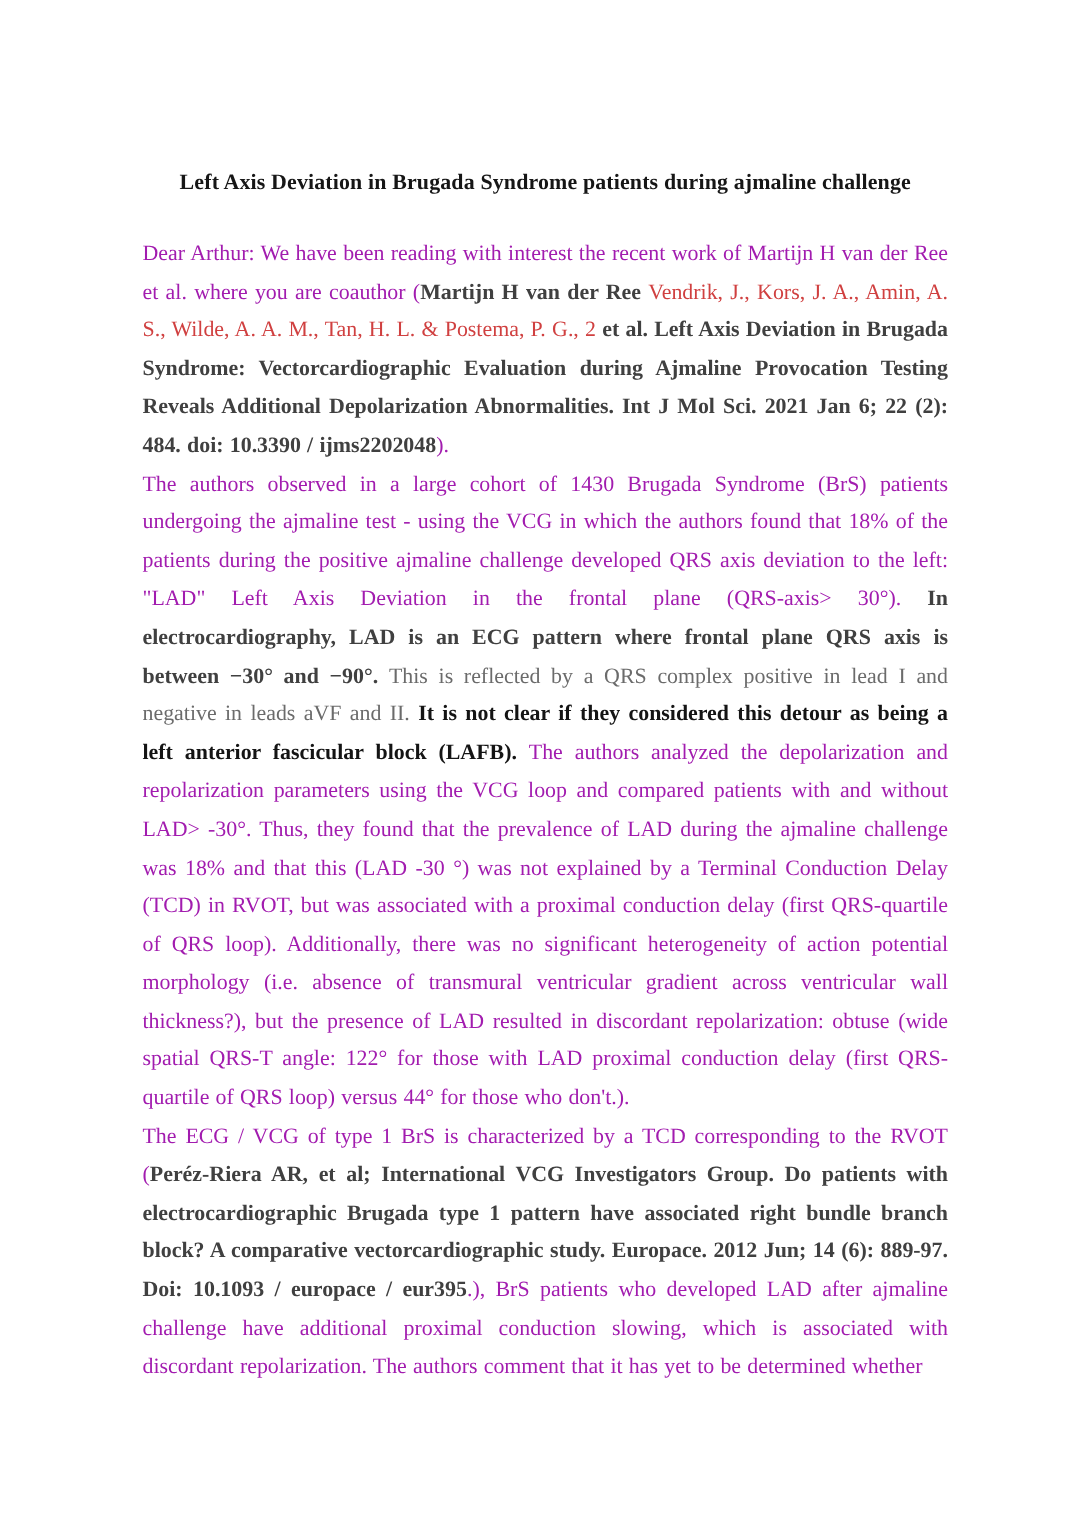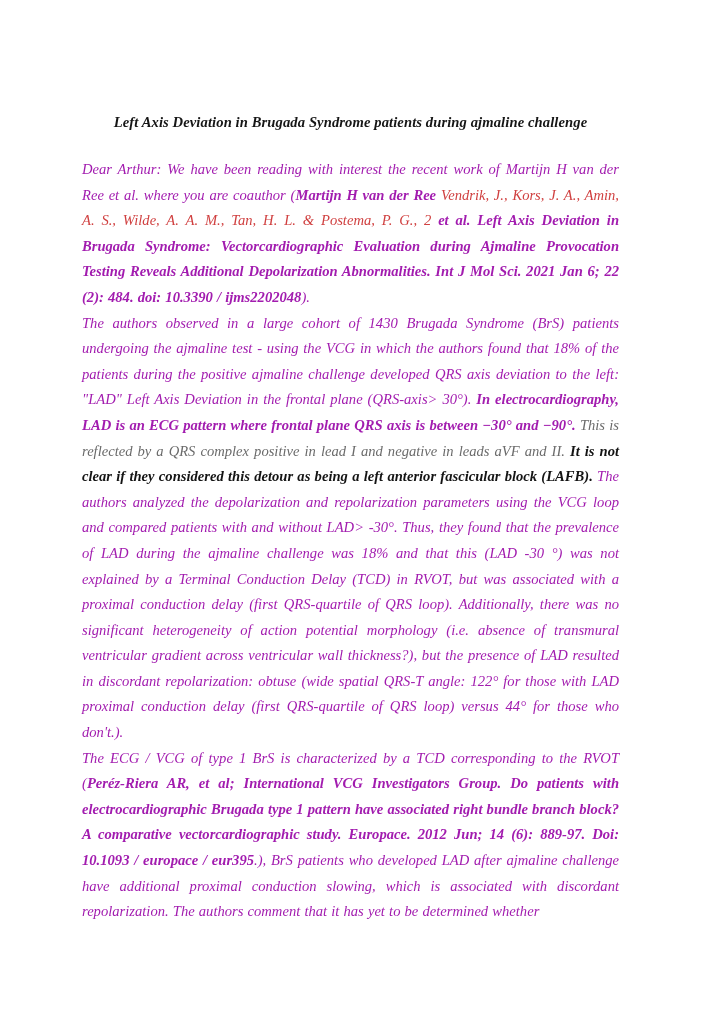--- a/index.html
+++ b/index.html
@@ -10,24 +10,23 @@
   .page {
     position: relative;
     width: 724px;
     height: 1024px;
     background: #ffffff;
     overflow: hidden;
     font-family: "Liberation Serif", "DejaVu Serif", serif;
   }
   .content {
     position: absolute;
-    left: 82px;
+    left: 95px;
     top: 112px;
     width: 537px;
-    font-style: italic;
   }
   .doc-title {
     margin: 0 0 24px 0;
     font-size: 14.6px;
     line-height: 21px;
     font-weight: bold;
     text-align: center;
     color: #161616;
     letter-spacing: 0.1px;
   }
@@ -35,21 +34,21 @@
     margin: 0;
     font-size: 14.6px;
     line-height: 25.6px;
     text-align: justify;
     color: #1b1b1b;
     word-spacing: 0.5px;
   }
   .run-normal   { color: #a21caf; }
   .run-bold     { color: #141414; font-weight: bold; }
   .run-red      { color: #d04040; }
-  .run-red-bold { color: #a21caf; font-weight: bold; }
+  .run-red-bold { color: #404040; font-weight: bold; }
   .run-gray     { color: #6b6b6b; }
 </style>
 </head>
 <body>
 
 <div class="page">
   <div class="content">
     <h1 class="doc-title">Left Axis Deviation in Brugada Syndrome patients during ajmaline challenge</h1>
     <div id="doc-body">
         <p class="body-para"><span class="run-normal">Dear Arthur: We have been reading with interest the recent work of Martijn H van der Ree et al. where you are coauthor (</span><span class="run-red-bold">Martijn H van der Ree </span><span class="run-red">Vendrik, J., Kors, J. A., Amin, A. S., Wilde, A. A. M., Tan, H. L. &amp; Postema, P. G., 2 </span><span class="run-red-bold">et al. Left Axis Deviation in Brugada Syndrome: Vectorcardiographic Evaluation during Ajmaline Provocation Testing Reveals Additional Depolarization Abnormalities. Int J Mol Sci. 2021 Jan 6; 22 (2): 484. doi: 10.3390 / ijms2202048</span><span class="run-normal">).</span></p>

